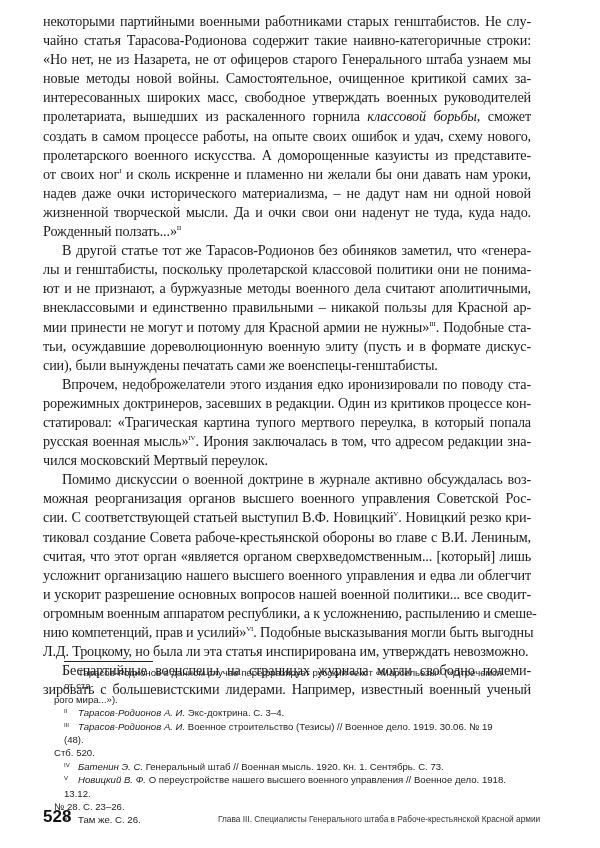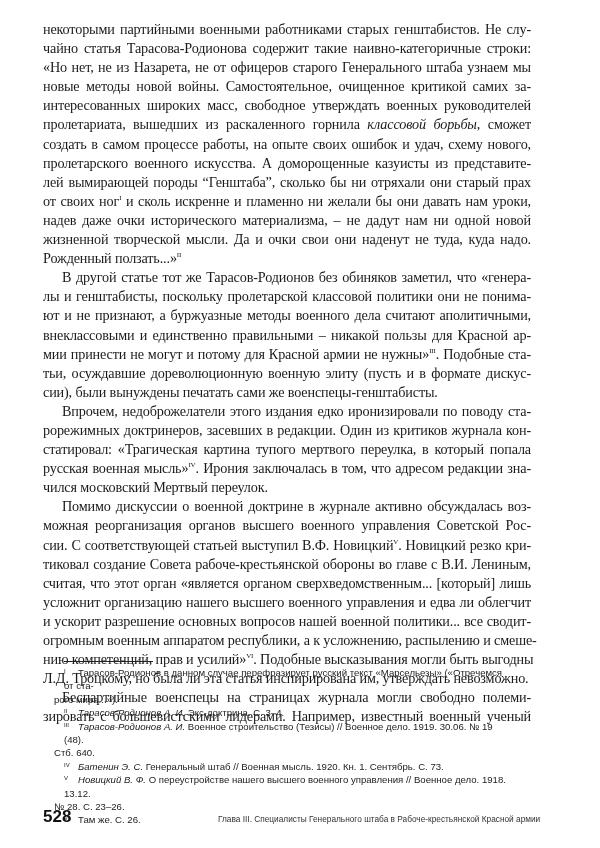--- a/index.html
+++ b/index.html
@@ -1,18 +1,18 @@
 <!DOCTYPE html>
 <html><head>
   <meta charset="utf-8">
   <style>
     html, body { margin: 0; padding: 0; background: #ffffff; }
     body { width: 600px; height: 848px; position: relative; overflow: hidden; color: #1a1a1a; }
     .body-text {
-      position: absolute; left: 43px; top: 20px; width: 488px;
+      position: absolute; left: 43px; top: 12px; width: 488px;
       font-family: "Liberation Serif", "DejaVu Serif", serif;
       font-size: 14.2px; line-height: 19.1px; text-align: justify;
       letter-spacing: -0.15px;
     }
     .para { margin: 0; text-indent: 0; }
     .line { display: block; text-align: justify; text-align-last: justify; white-space: nowrap; }
     .line.last { text-align-last: left; }
     sup { font-size: 7px; line-height: 0; vertical-align: super; }
     .fn-rule { position: absolute; left: 64px; top: 661px; width: 89px; height: 1px; background: #222; }
     .footnotes {
@@ -38,38 +38,37 @@
 <div class="body-text">
   <p class="para">
     <span class="line">некоторыми партийными военными работниками старых генштабистов. Не слу-</span>
     <span class="line">чайно статья Тарасова-Родионова содержит такие наивно-категоричные строки:</span>
     <span class="line">«Но нет, не из Назарета, не от офицеров старого Генерального штаба узнаем мы</span>
     <span class="line">новые методы новой войны. Самостоятельное, очищенное критикой самих за-</span>
     <span class="line">интересованных широких масс, свободное утверждать военных руководителей</span>
     <span class="line"><span>пролетариата, вышедших из раскаленного горнила </span><i>классовой борьбы</i><span>, сможет</span></span>
     <span class="line">создать в самом процессе работы, на опыте своих ошибок и удач, схему нового,</span>
     <span class="line">пролетарского военного искусства. А доморощенные казуисты из представите-</span>
-    <span class="line">лей вымирающей породы “Генштаба”, сколько бы ни отряхали они старый прах</span>
     <span class="line"><span>от своих ног</span><sup>I</sup><span> и сколь искренне и пламенно ни желали бы они давать нам уроки,</span></span>
     <span class="line">надев даже очки исторического материализма, – не дадут нам ни одной новой</span>
     <span class="line">жизненной творческой мысли. Да и очки свои они наденут не туда, куда надо.</span>
     <span class="line last"><span>Рожденный ползать...»</span><sup>II</sup></span>
   </p>
   <p class="para">
     <span class="line" style="text-indent:19px">В другой статье тот же Тарасов-Родионов без обиняков заметил, что «генера-</span>
     <span class="line">лы и генштабисты, поскольку пролетарской классовой политики они не понима-</span>
     <span class="line">ют и не признают, а буржуазные методы военного дела считают аполитичными,</span>
     <span class="line">внеклассовыми и единственно правильными – никакой пользы для Красной ар-</span>
     <span class="line"><span>мии принести не могут и потому для Красной армии не нужны»</span><sup>III</sup><span>. Подобные ста-</span></span>
     <span class="line">тьи, осуждавшие дореволюционную военную элиту (пусть и в формате дискус-</span>
     <span class="line last">сии), были вынуждены печатать сами же военспецы-генштабисты.</span>
   </p>
   <p class="para">
     <span class="line" style="text-indent:19px">Впрочем, недоброжелатели этого издания едко иронизировали по поводу ста-</span>
-    <span class="line">рорежимных доктринеров, засевших в редакции. Один из критиков журнала кон-</span>
+    <span class="line">рорежимных доктринеров, засевших в редакции. Один из критиков процессе кон-</span>
     <span class="line">статировал: «Трагическая картина тупого мертвого переулка, в который попала</span>
     <span class="line"><span>русская военная мысль»</span><sup>IV</sup><span>. Ирония заключалась в том, что адресом редакции зна-</span></span>
     <span class="line last">чился московский Мертвый переулок.</span>
   </p>
   <p class="para">
     <span class="line" style="text-indent:19px">Помимо дискуссии о военной доктрине в журнале активно обсуждалась воз-</span>
     <span class="line">можная реорганизация органов высшего военного управления Советской Рос-</span>
     <span class="line"><span>сии. С соответствующей статьей выступил В.Ф. Новицкий</span><sup>V</sup><span>. Новицкий резко кри-</span></span>
     <span class="line">тиковал создание Совета рабоче-крестьянской обороны во главе с В.И. Лениным,</span>
     <span class="line">считая, что этот орган «является органом сверхведомственным... [который] лишь</span>
@@ -83,20 +82,20 @@
     <span class="line" style="text-indent:19px">Беспартийные военспецы на страницах журнала могли свободно полеми-</span>
     <span class="line">зировать с большевистскими лидерами. Например, известный военный ученый</span>
   </p>
 </div>
 
 <div class="fn-rule"></div>
 
 <div class="footnotes">
   <p class="fn"><span class="num">I</span><span>Тарасов-Родионов в данном случае перефразирует русский текст «Марсельезы» («Отречемся от ста-</span><br><span style="margin-left:-10px">рого мира...»).</span></p>
   <p class="fn"><span class="num">II</span><i>Тарасов-Родионов А. И.</i><span> Экс-доктрина. С. 3–4.</span></p>
-  <p class="fn"><span class="num">III</span><i>Тарасов-Родионов А. И.</i><span> Военное строительство (Тезисы) // Военное дело. 1919. 30.06. № 19 (48).</span><br><span style="margin-left:-10px">Стб. 640.</span></p>
+  <p class="fn"><span class="num">III</span><i>Тарасов-Родионов А. И.</i><span> Военное строительство (Тезисы) // Военное дело. 1919. 30.06. № 19 (48).</span><br><span style="margin-left:-10px">Стб. 520.</span></p>
   <p class="fn"><span class="num">IV</span><i>Батенин Э. С.</i><span> Генеральный штаб // Военная мысль. 1920. Кн. 1. Сентябрь. С. 73.</span></p>
   <p class="fn"><span class="num">V</span><i>Новицкий В. Ф.</i><span> О переустройстве нашего высшего военного управления // Военное дело. 1918. 13.12.</span><br><span style="margin-left:-10px">№ 28. С. 23–26.</span></p>
   <p class="fn"><span class="num">VI</span><span>Там же. С. 26.</span></p>
 </div>
 
 <div class="page-num">528</div>
 <div class="running-head">Глава III. Специалисты Генерального штаба в Рабоче-крестьянской Красной армии</div>
 
 </body></html>

